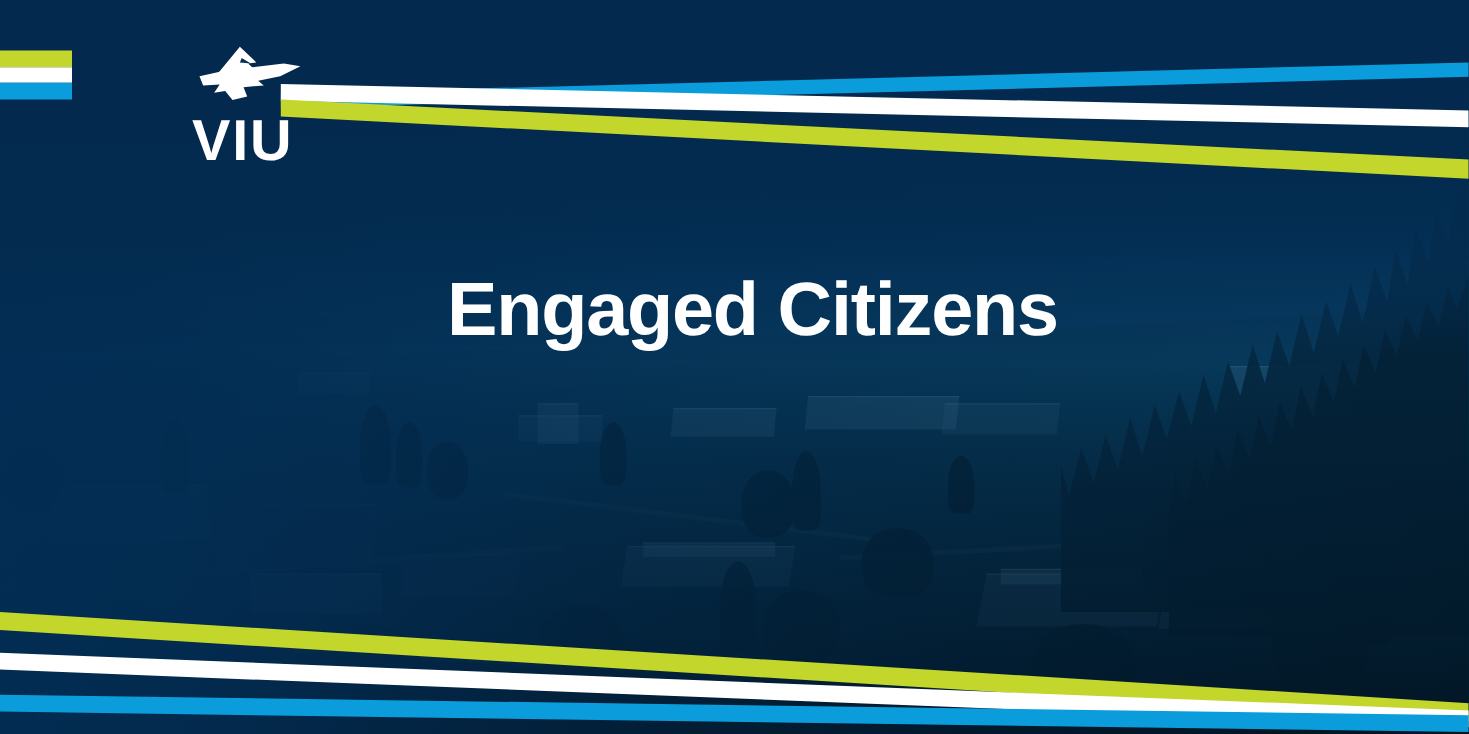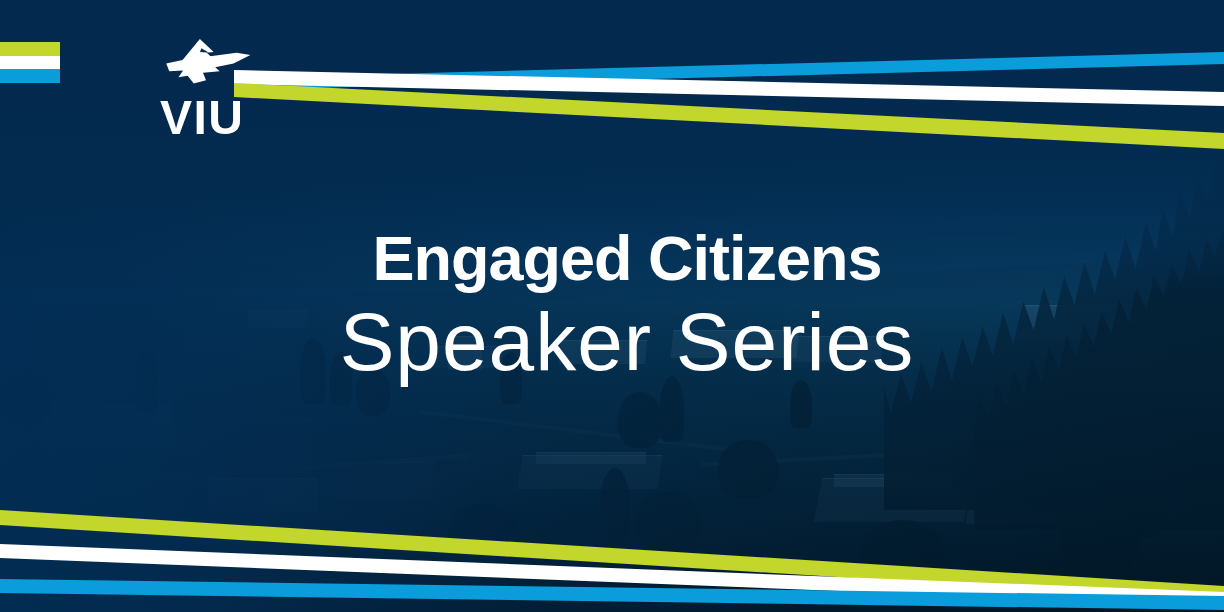--- a/index.html
+++ b/index.html
@@ -343,16 +343,15 @@
                L96 36 L72 41 L78 46 L56 48
                L60 58 L44 62 L36 52 L24 54 L30 45 L12 46 Z" fill="#ffffff"></path>
 
       <path d="M54 16 L64 22 L52 21 Z" fill="#033258"></path>
     </svg>
     <span class="logo-word">VIU</span>
   </div>
 
   <div class="title-block">
     <span class="title-main">Engaged Citizens</span>
-    <span class="title-sub">Speaker Series</span>
   </div>
 
 </div>
 
 </body></html>

